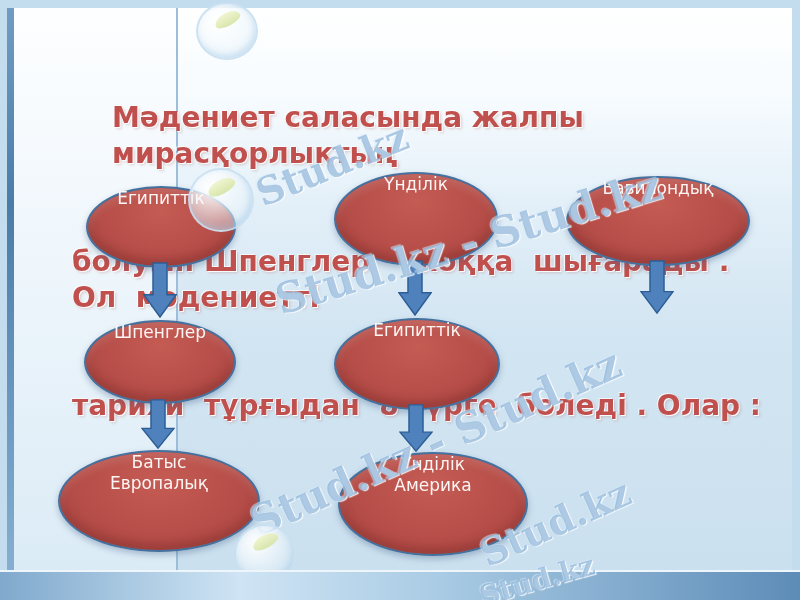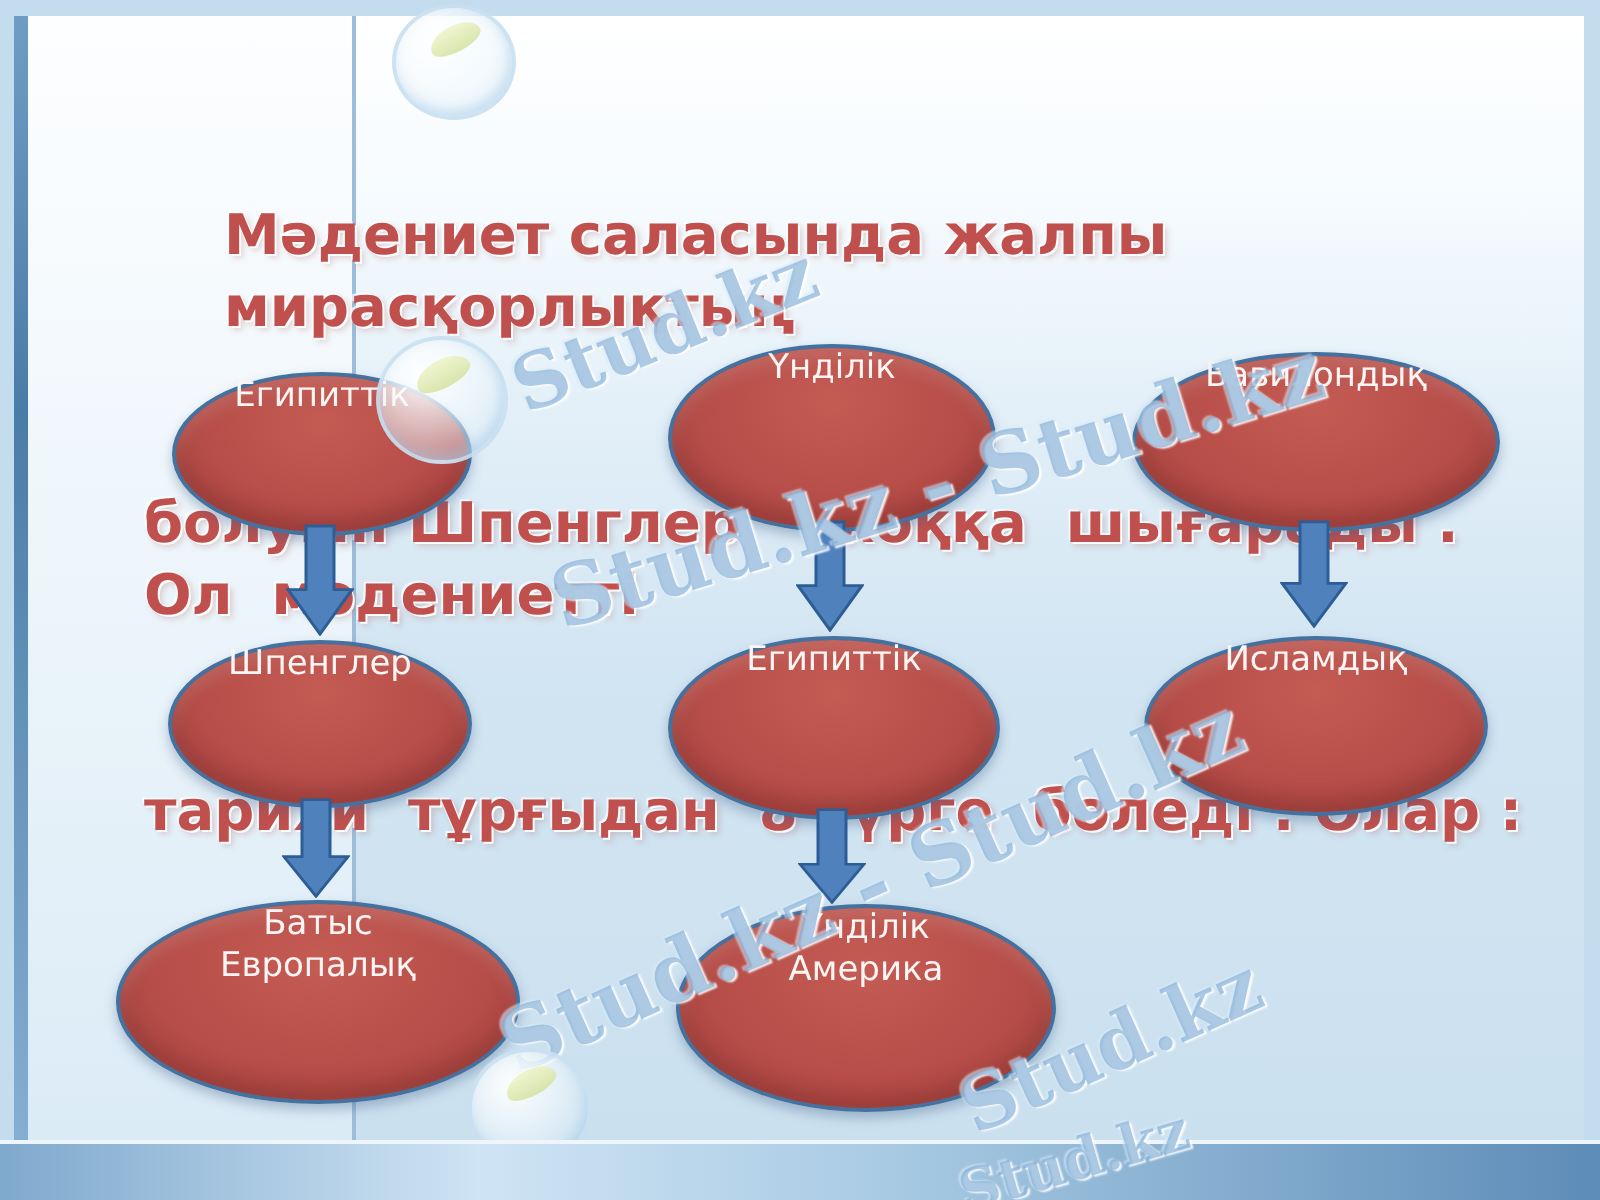--- a/index.html
+++ b/index.html
@@ -140,23 +140,20 @@
   <div class="node n-cen narrow">
     <span class="lbl">Үнділік Америка</span>
   </div>
 
   <div class="node n-bab">
     <span class="lbl">Вавилондық</span>
   </div>
   <svg class="arrow a5" width="34" height="54" viewBox="0 0 34 58" preserveAspectRatio="none">
     <polygon points="10,1 24,1 24,34 33,34 17,57 1,34 10,34"></polygon>
   </svg>
-  <div class="node n-isl">
-    <span class="lbl">Исламдық</span>
-  </div>
 
   <div class="wm wm1">Stud.kz</div>
   <div class="wm wm2">Stud.kz - Stud.kz</div>
   <div class="wm wm3">Stud.kz - Stud.kz</div>
   <div class="wm wm4">Stud.kz</div>
   <div class="wm wm5">Stud.kz</div>
   <div class="logo logo1"></div>
   <div class="logo logo2"></div>
   <div class="logo logo3"></div>
 

